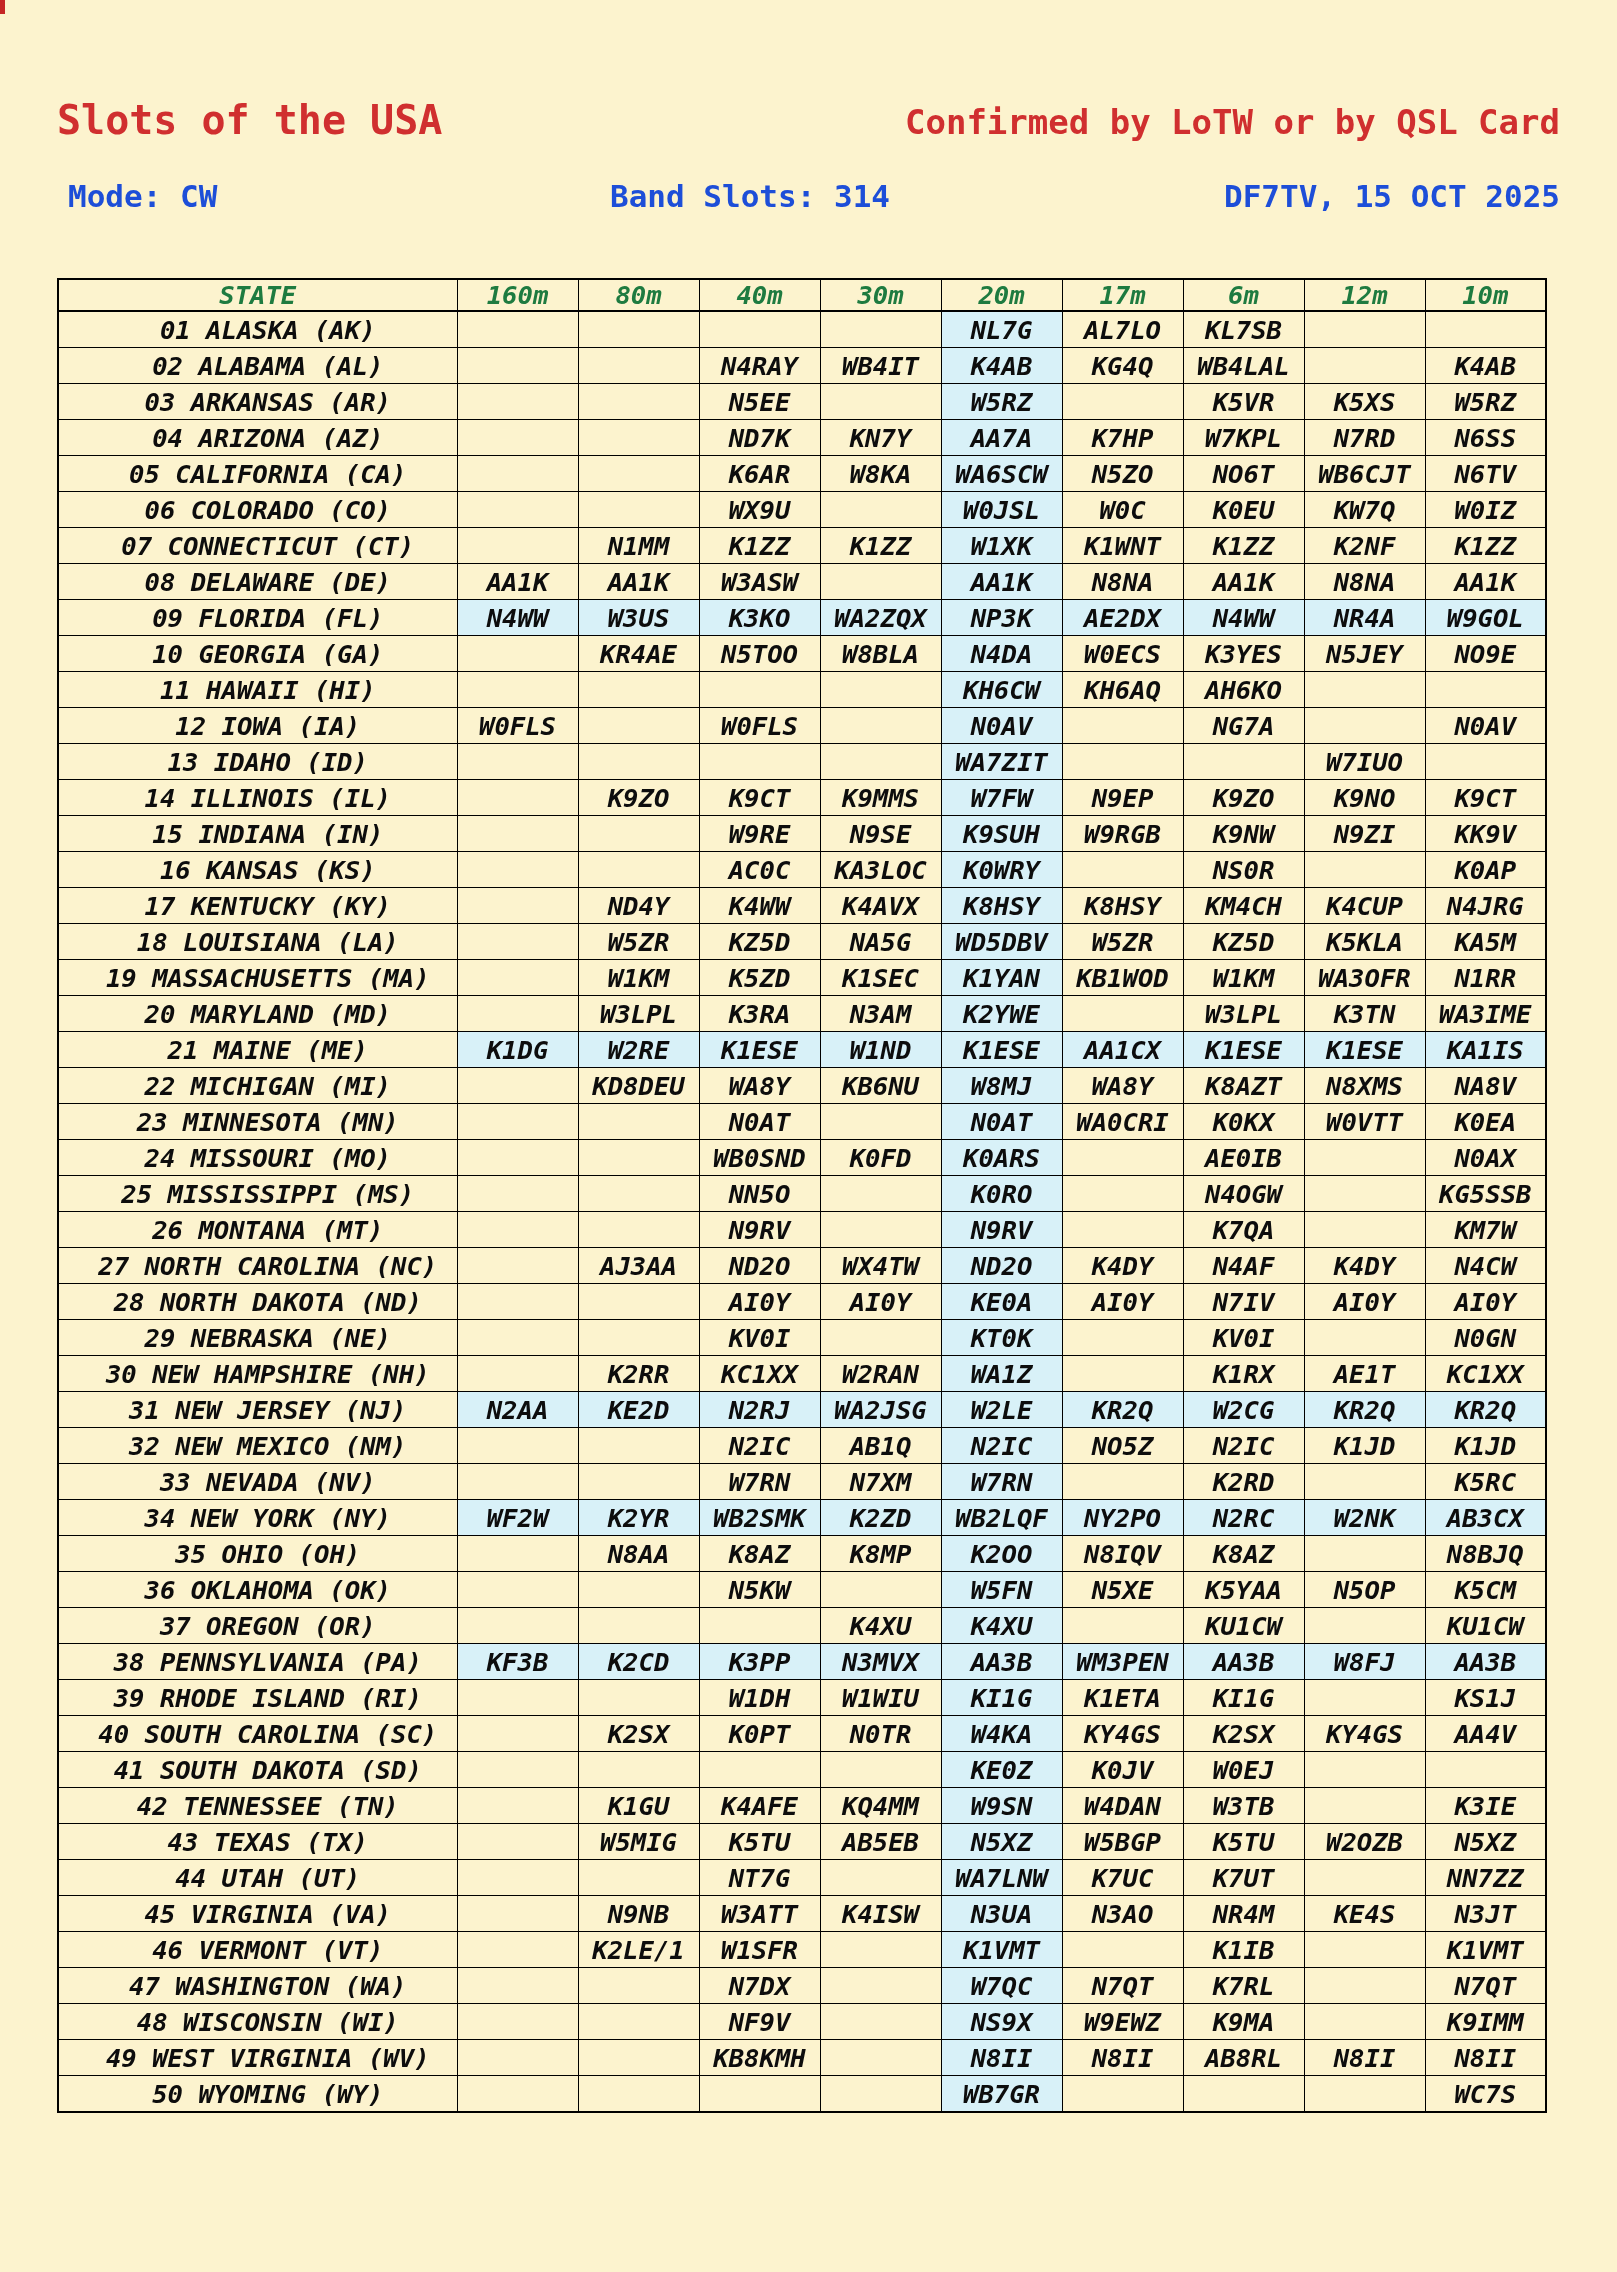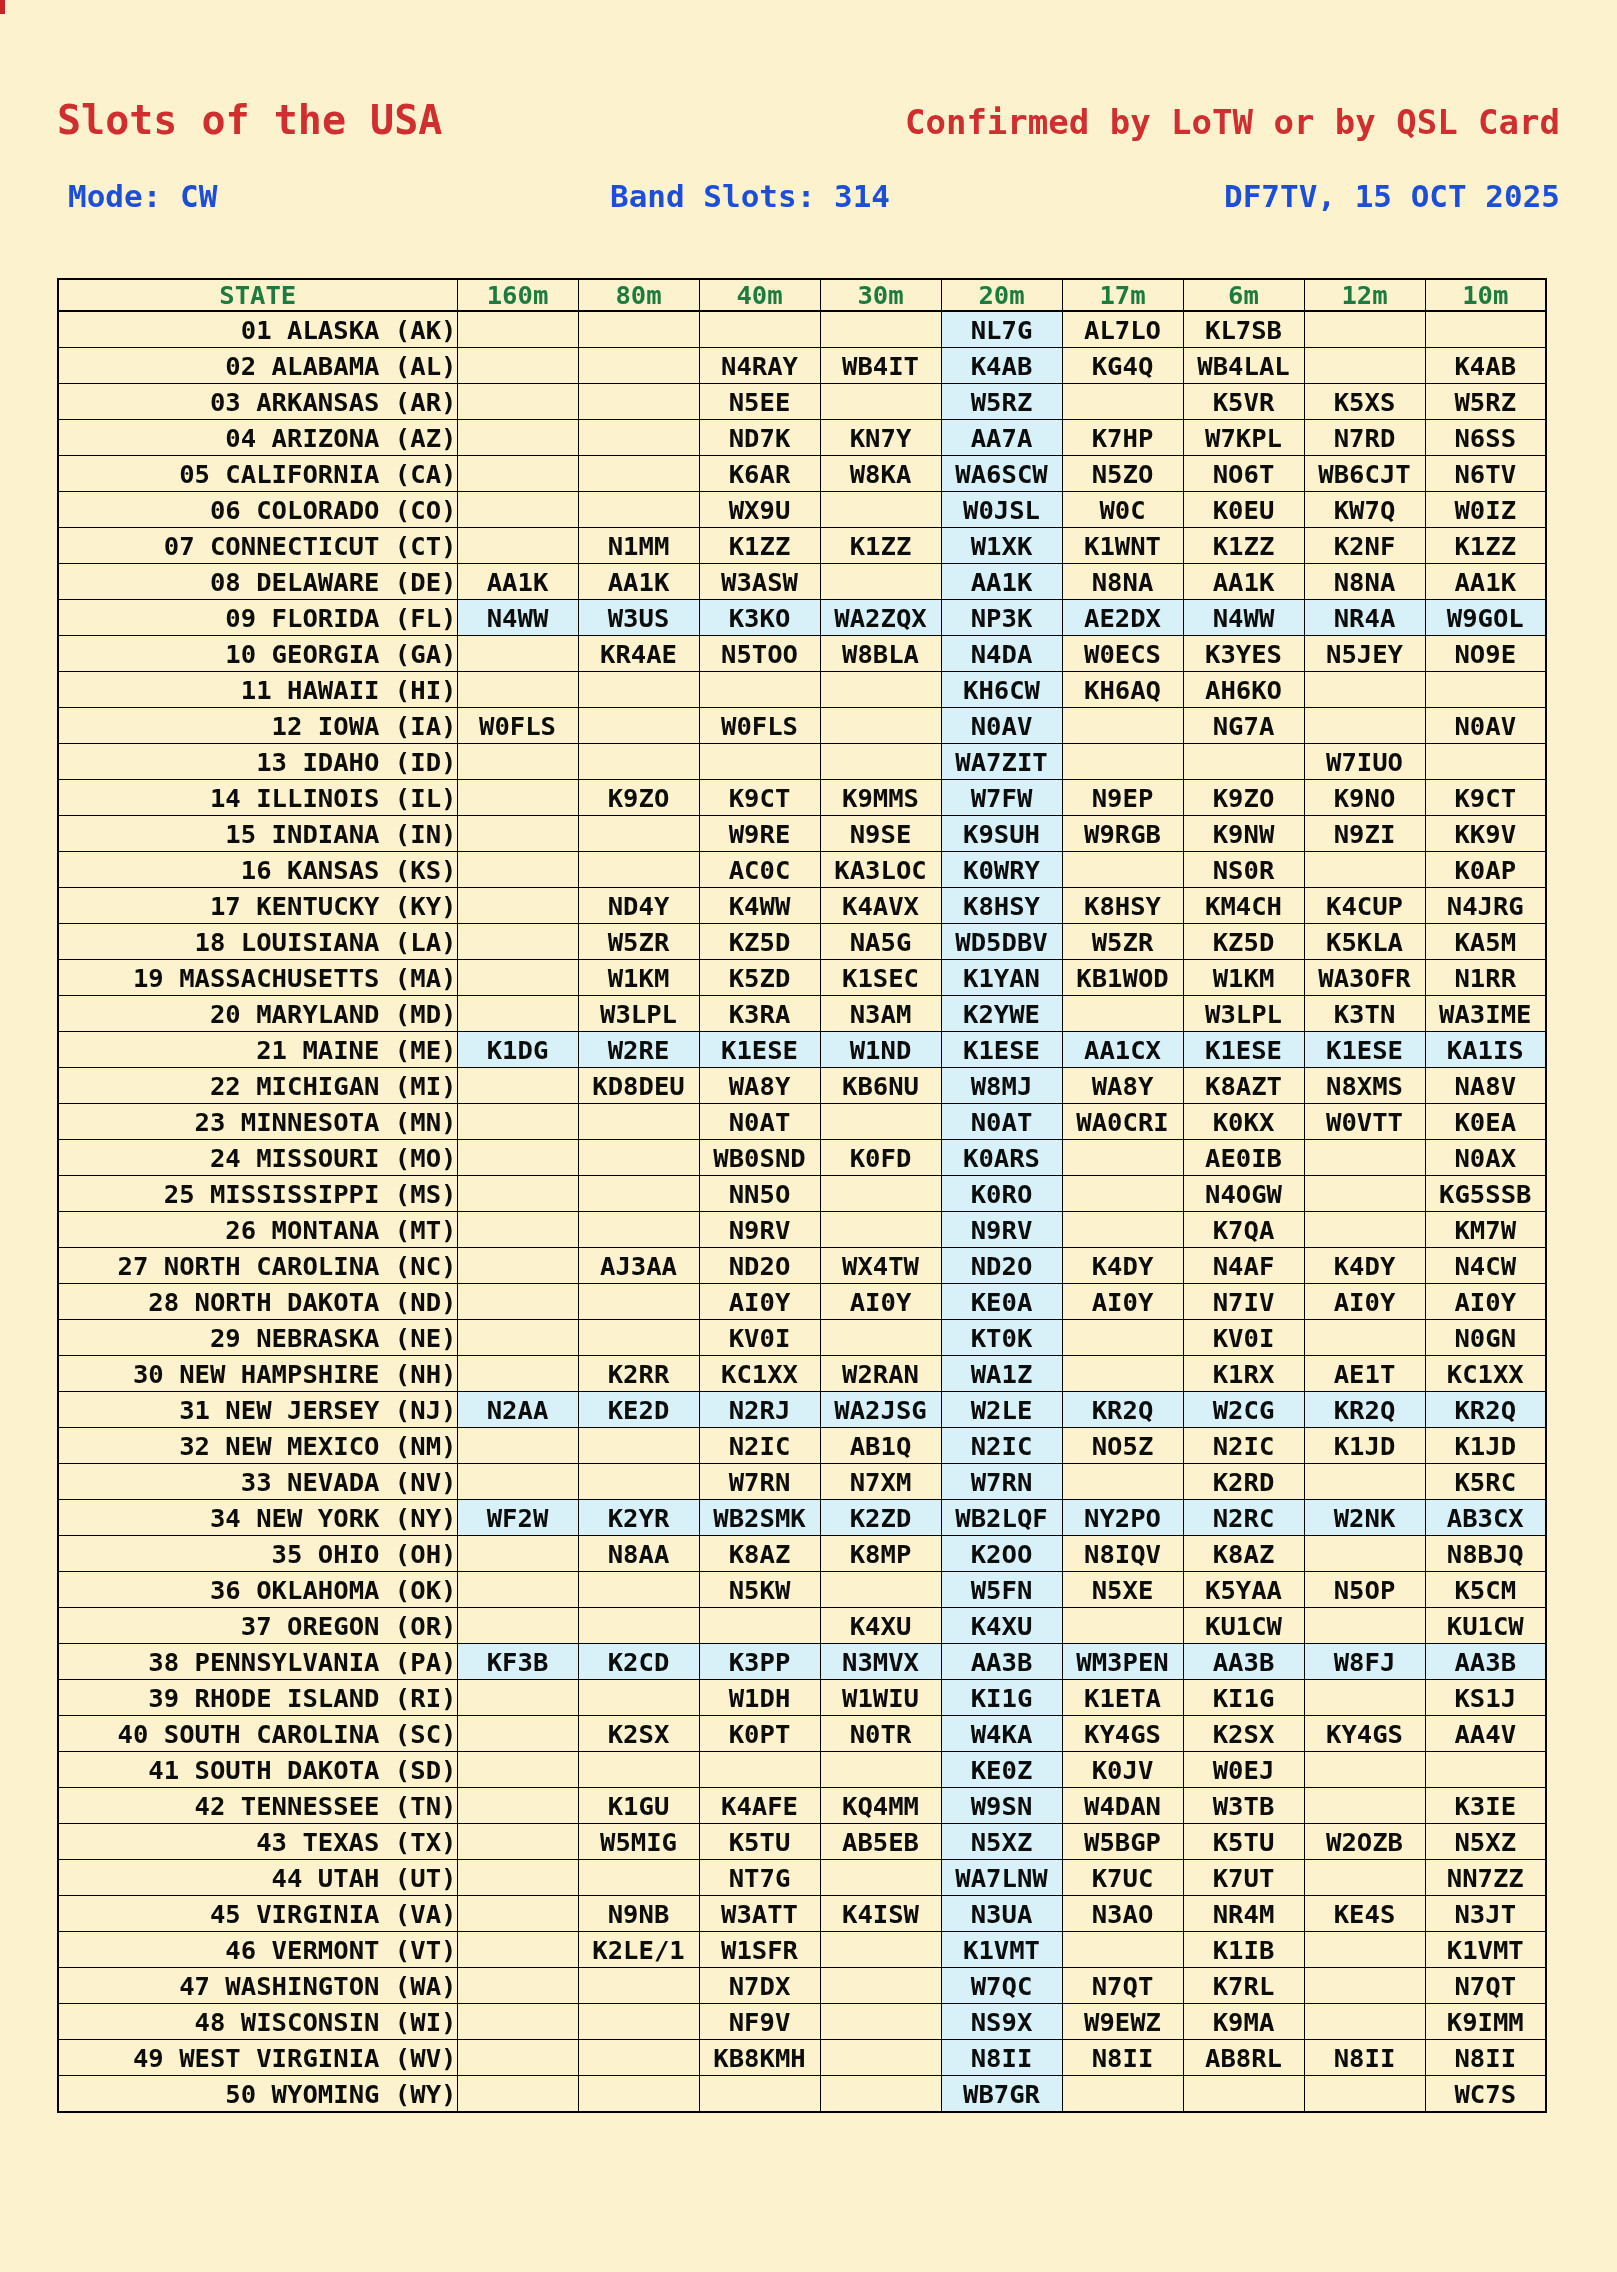--- a/index.html
+++ b/index.html
@@ -21,30 +21,31 @@
   .subtitle{font-size:34px;line-height:1.1;}
   .meta-row{position:absolute;left:11px;right:0;top:179px;height:35px;color:#1d4ed8;font-size:31px;line-height:1.1;white-space:nowrap;}
   .meta-mode{position:absolute;left:57px;}
   .meta-slots{position:absolute;left:599px;text-align:center;}
   .meta-credit{position:absolute;right:57px;}
   table.states{
     position:absolute;left:57px;top:278px;
     border-collapse:collapse;table-layout:fixed;
     border:2px solid #000;
     background:#FCF3CE;
+    font-style:italic;
   }
   col.c-state{width:399px;}
   col.c-band{width:121px;}
   th,td{border:1.3px solid #000;overflow:hidden;white-space:nowrap;padding:0;}
   thead th{
     height:30px;border-bottom:2px solid #000;
     color:#1E7B40;font-size:25.6px;font-weight:bold;text-align:center;
   }
   td{height:35px;font-size:25.6px;color:#0D0D0D;vertical-align:middle;}
-  td.state{text-align:right;padding-left:20px;}
+  td.state{text-align:center;padding-left:20px;}
   td.band{text-align:center;}
   td.hl{background:#D8F1F8;}
 </style>
 </head>
 <body>
 
 <div class="corner-mark"></div>
 
 <div class="title-row">
   <span class="title">Slots of the USA</span>

